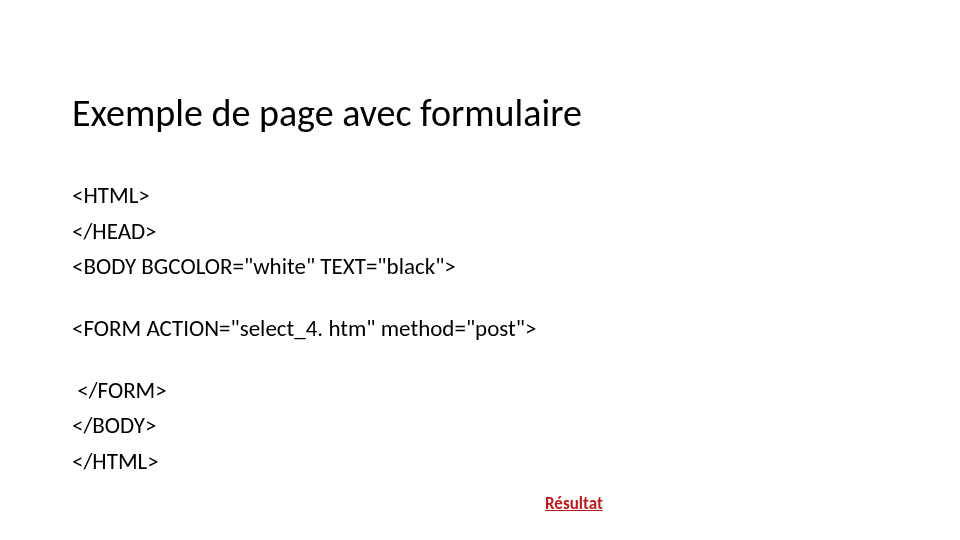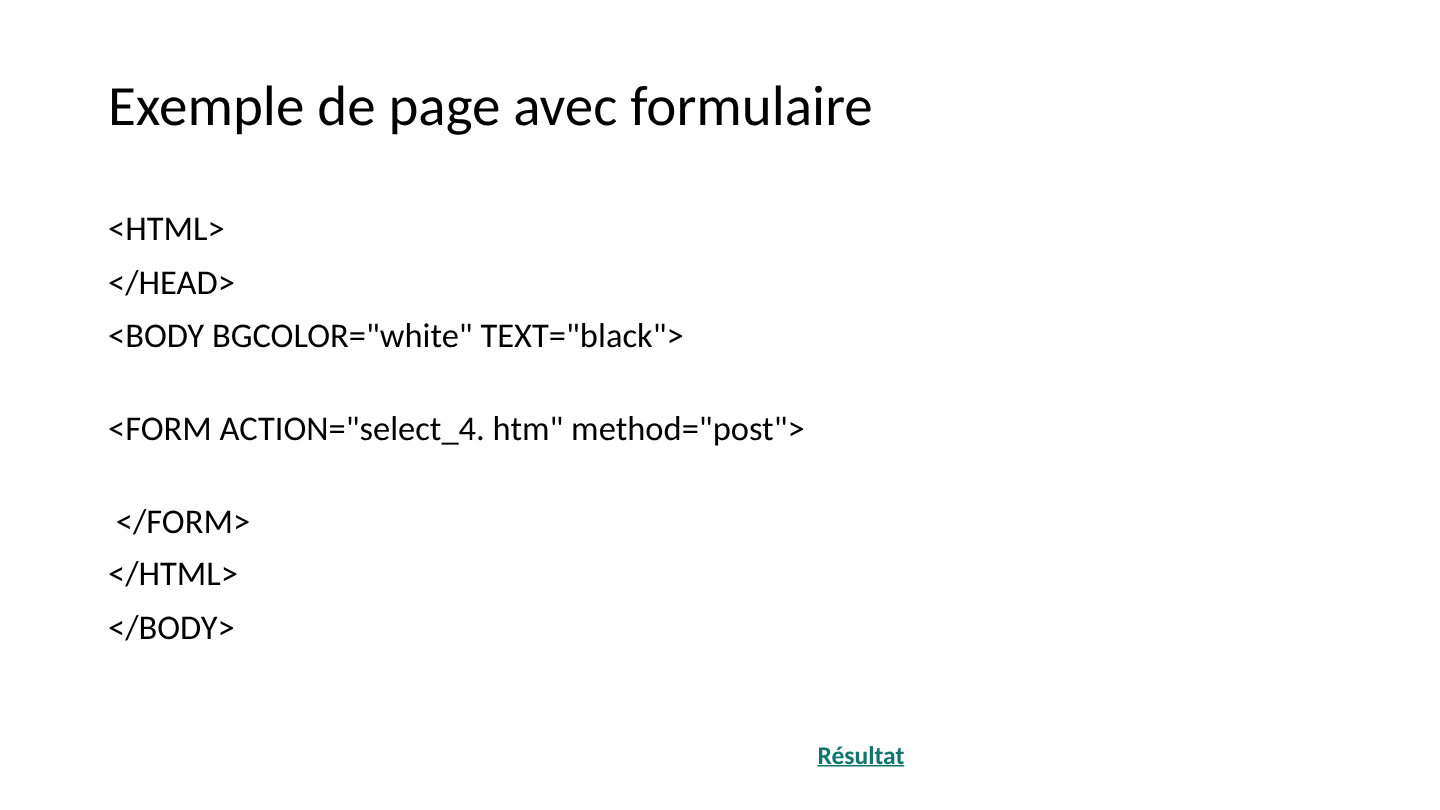--- a/index.html
+++ b/index.html
@@ -14,51 +14,52 @@
     font-family: Calibri, Arial, sans-serif;
     color: #000000;
     padding: 48px 72px 20px 72px;
     position: relative;
   }
   .title {
     font-size: 38px;
     font-weight: 400;
     margin-bottom: 42px;
     letter-spacing: 0px;
+    margin-top: 42px;
   }
   .code-block {
     font-size: 23px;
     line-height: 1.55;
   }
   .code-line {
     white-space: pre;
   }
   .gap {
     height: 26px;
   }
   .result-link {
     position: absolute;
     left: 545px;
     bottom: 26px;
-    color: #0f766e;
+    color: #b91c1c;
     text-decoration: underline;
     font-size: 17px;
     font-weight: 600;
   }
 </style>
 </head>
 <body>
 
 <h1 class="title">Exemple de page avec formulaire</h1>
 
 <div class="code-block">
   <div class="code-line">&lt;HTML&gt;</div>
   <div class="code-line">&lt;/HEAD&gt;</div>
   <div class="code-line">&lt;BODY BGCOLOR="white" TEXT="black"&gt;</div>
   <div class="gap"></div>
   <div class="code-line">&lt;FORM ACTION="select_4. htm" method="post"&gt;</div>
   <div class="gap"></div>
   <div class="code-line"> &lt;/FORM&gt;</div>
+  <div class="code-line">&lt;/BODY&gt;</div>
   <div class="code-line">&lt;/HTML&gt;</div>
-  <div class="code-line">&lt;/BODY&gt;</div>
 </div>
 
 <a class="result-link" href="#">Résultat</a>
 
 </body></html>

